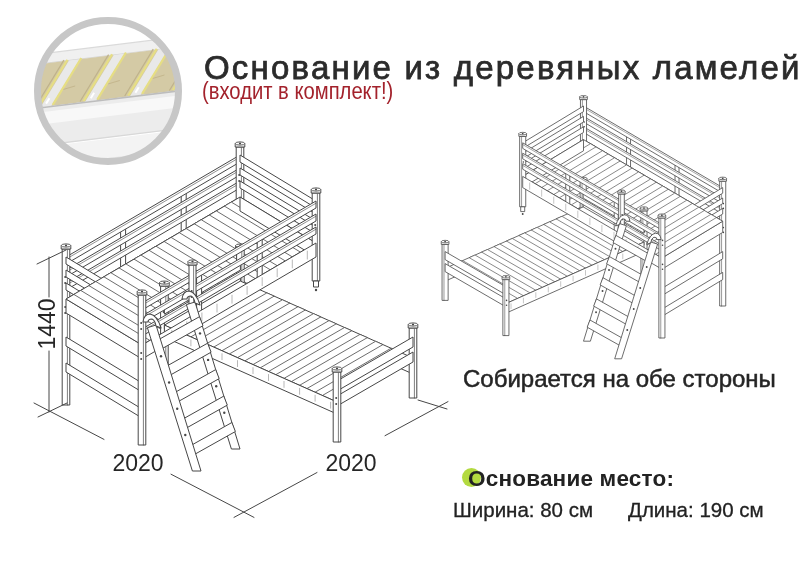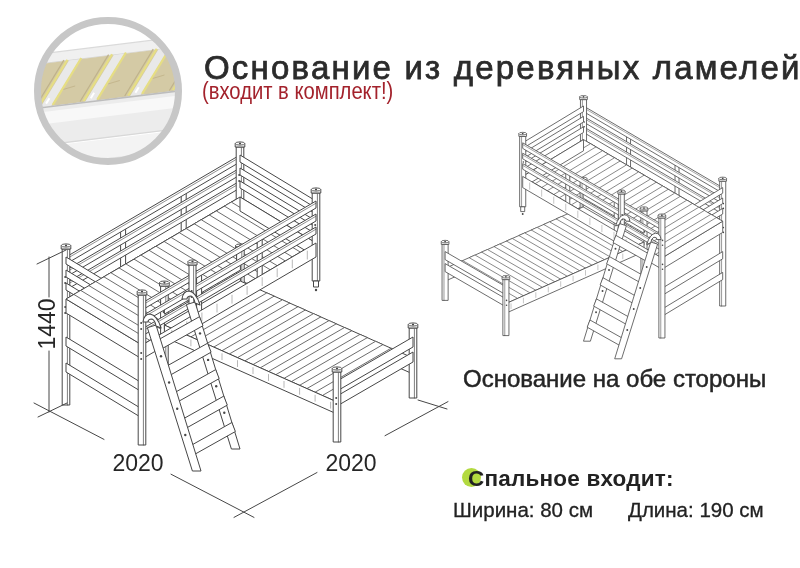--- a/index.html
+++ b/index.html
@@ -356,21 +356,21 @@
 <line x1="385.0" y1="435.7" x2="448.0" y2="401.6" stroke="#474747" stroke-width="1.0" stroke-linecap="round"></line>
 <line x1="418.0" y1="400.0" x2="447.0" y2="409.0" stroke="#474747" stroke-width="1.0" stroke-linecap="round"></line>
 </g>
 <text x="351" y="470.5" font-size="23" font-weight="500" fill="#262626" text-anchor="middle" font-family="Liberation Sans, sans-serif">2020</text>
 </svg>
 
 <div class="t" style="left:204px;top:49px;font-size:33px;font-weight:400;color:#2b2b2b;letter-spacing:2.2px;-webkit-text-stroke:0.75px #2b2b2b;">Основание из деревяных ламелей</div>
 
 <div class="t" style="left:202px;top:78px;font-size:23.5px;font-weight:400;color:#a3222c;transform:scaleX(0.86);transform-origin:left top;">(входит в комплект!)</div>
 
-<div class="t" style="left:463px;top:365px;font-size:24px;font-weight:400;color:#252525;letter-spacing:0px;-webkit-text-stroke:0.5px #252525;">Основание на обе стороны</div>
+<div class="t" style="left:463px;top:365px;font-size:24px;font-weight:400;color:#252525;letter-spacing:0px;-webkit-text-stroke:0.5px #252525;">Собирается на обе стороны</div>
 
 <div style="position:absolute;left:462px;top:468px;width:19px;height:19px;border-radius:50%;background:#b3da40;"></div>
 
-<div class="t" style="left:468px;top:466px;font-size:22.5px;font-weight:700;color:#222222;letter-spacing:0.2px;">Спальное входит:</div>
+<div class="t" style="left:468px;top:466px;font-size:22.5px;font-weight:700;color:#222222;letter-spacing:0.2px;">Основание место:</div>
 
 <div class="t" style="left:453px;top:498px;font-size:20.5px;font-weight:400;color:#222222;-webkit-text-stroke:0.3px #222;">Ширина: 80 см</div>
 
 <div class="t" style="left:628px;top:498px;font-size:20.5px;font-weight:400;color:#222222;text-align:right;-webkit-text-stroke:0.3px #222;">Длина: 190 см</div>
 
 </body></html>

